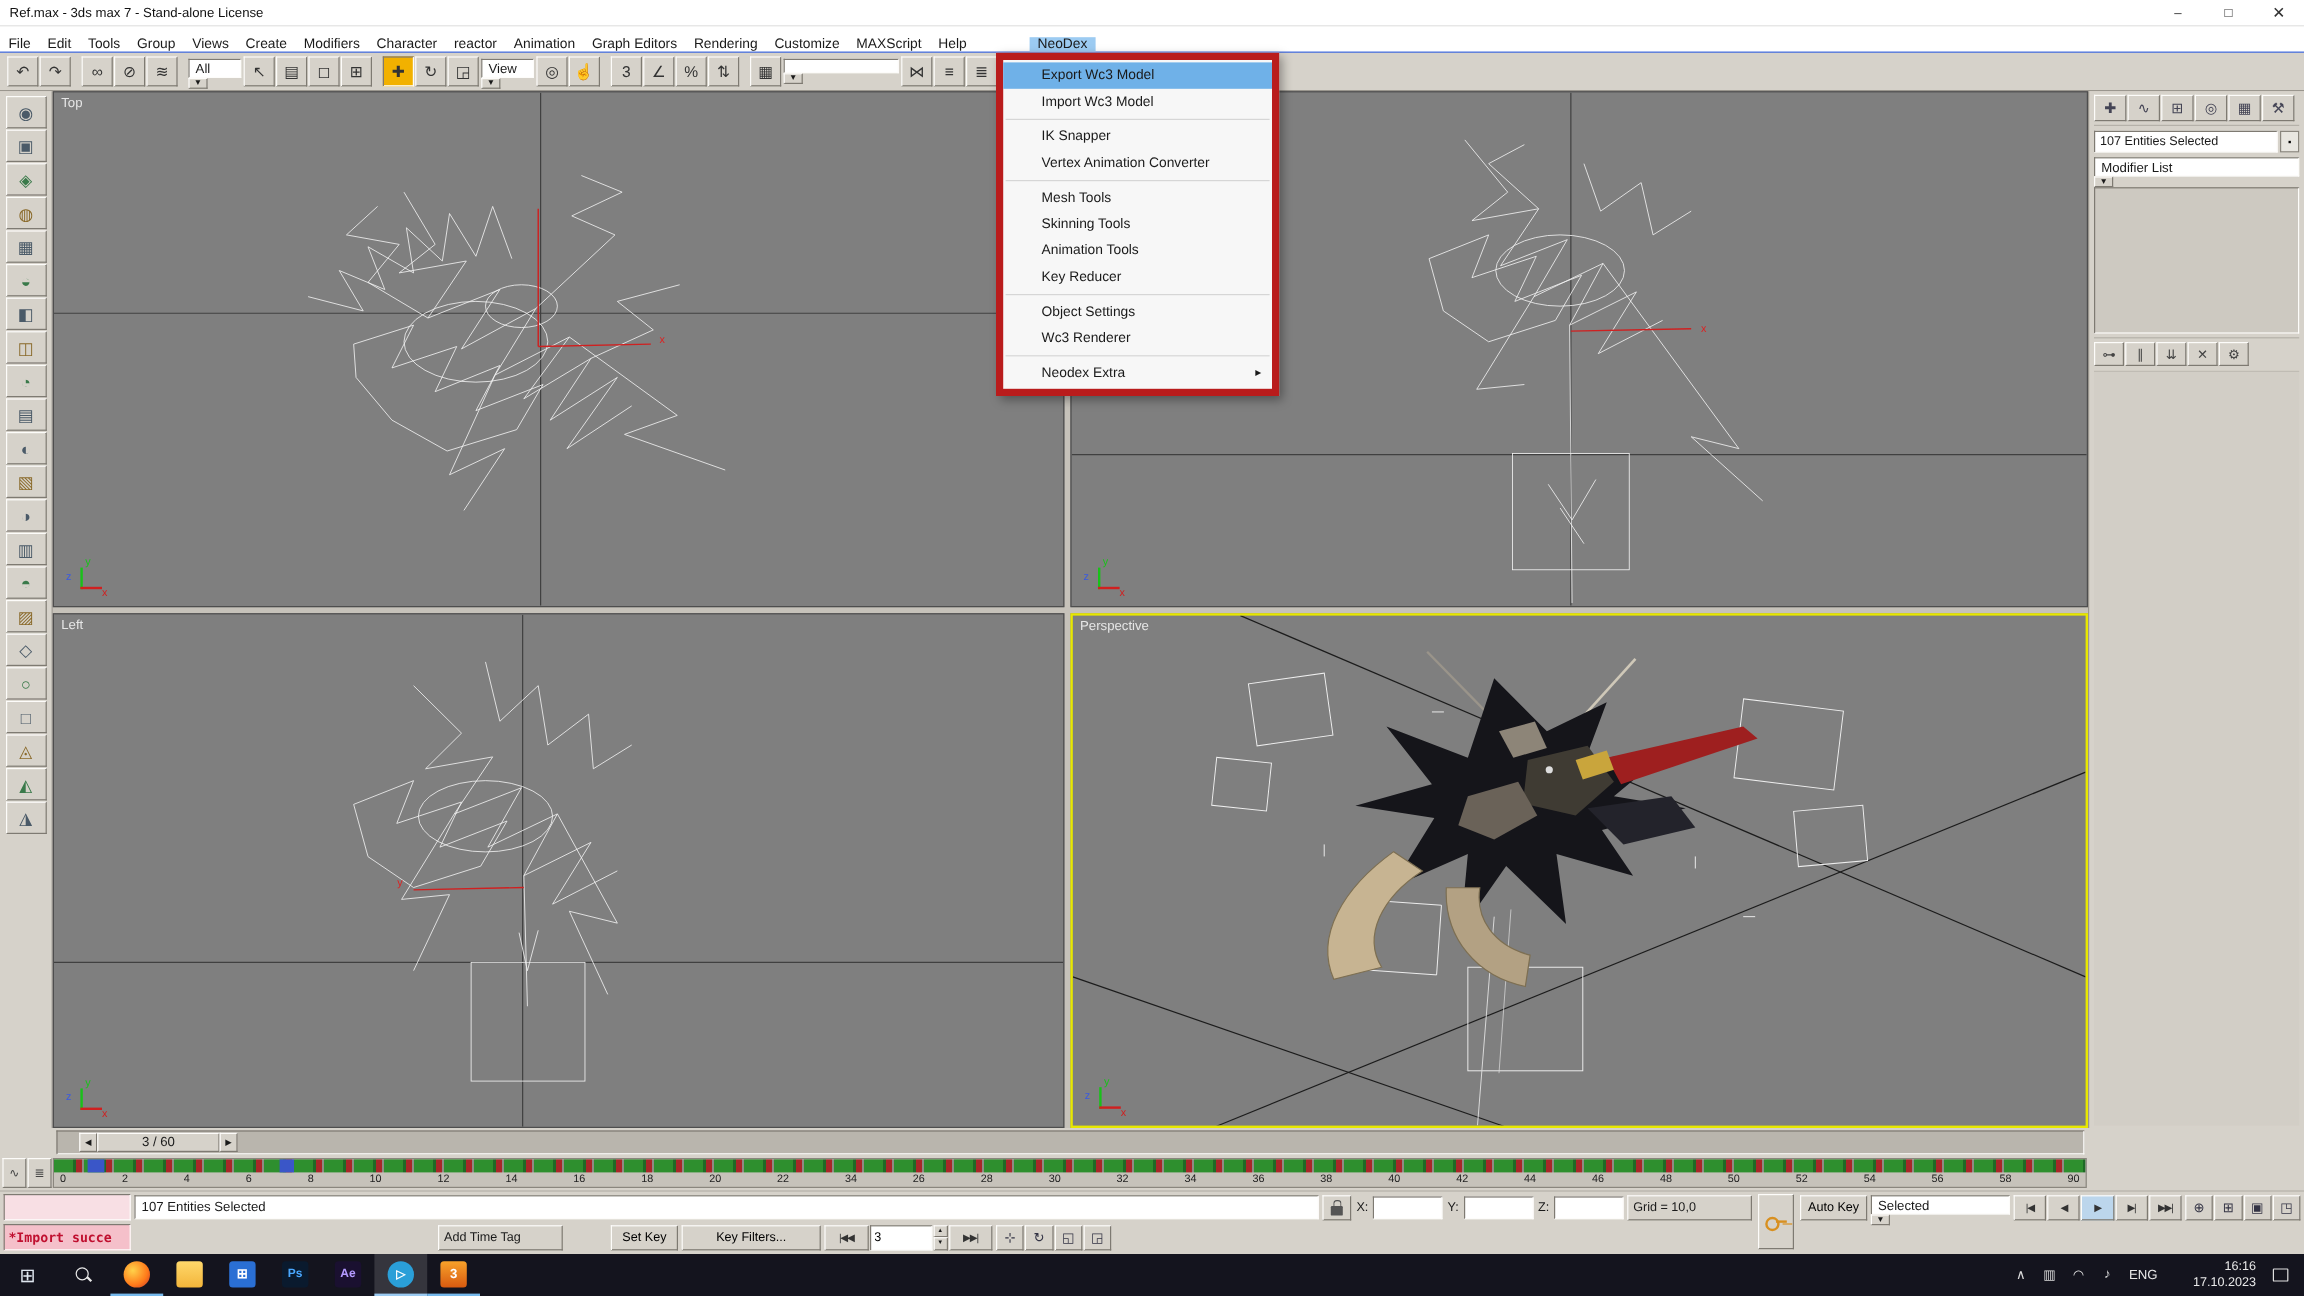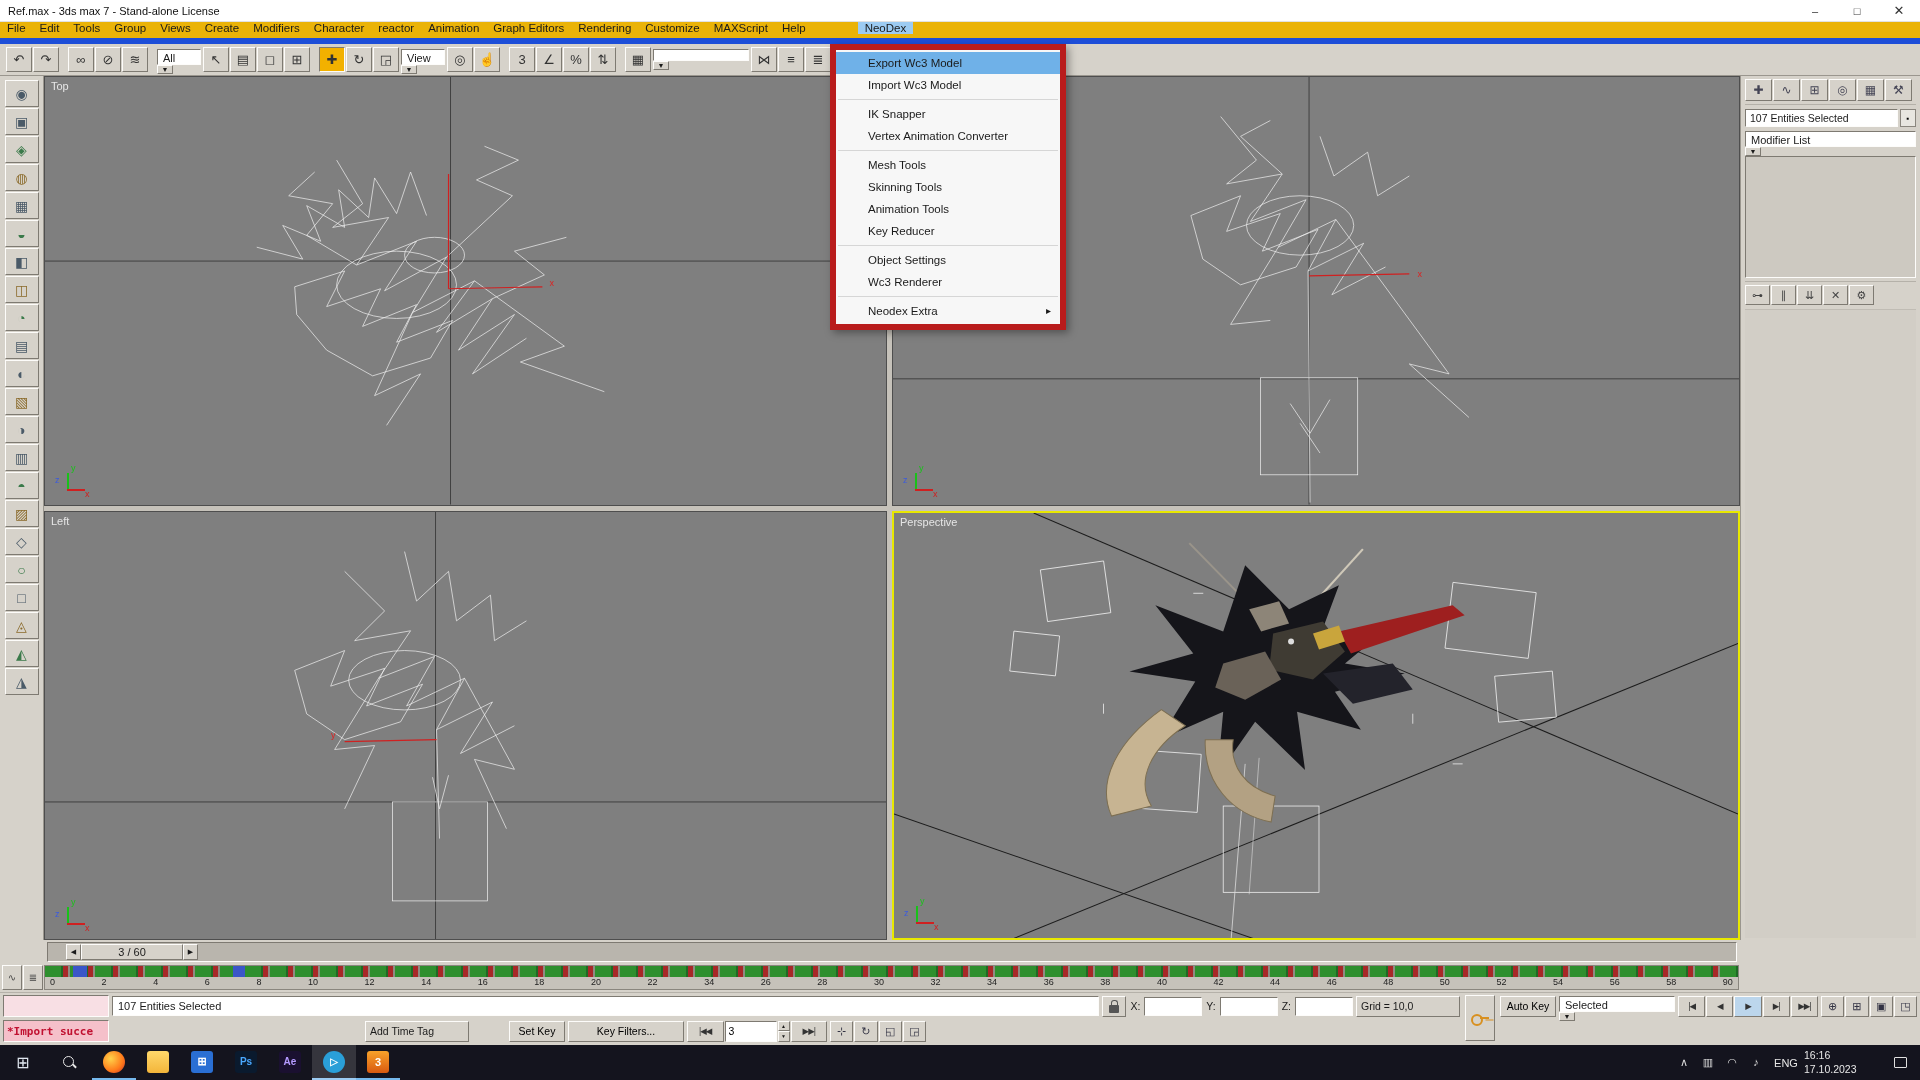--- a/index.html
+++ b/index.html
@@ -6,21 +6,21 @@
   html,body { width:1920px; height:1080px; overflow:hidden; font-family:"Liberation Sans", sans-serif; font-size:11px; color:#1a1a1a; }
   #root { width:1920px; height:1080px; display:flex; flex-direction:column; background:#d6d2ca; position:relative; }
 
   
   .titlebar { height:22px; background:#ffffff; display:flex; align-items:center; border-bottom:1px solid #e2e2e2; flex:0 0 auto; }
   .titlebar .title { padding-left:8px; font-size:11px; color:#111; flex:1; }
   .capbtn { width:42px; height:22px; display:flex; align-items:center; justify-content:center; font-size:11px; color:#333; }
   .capbtn.close { font-size:13px; }
 
   
-  .menubar { height:22px; background:#eab308; display:flex; align-items:flex-start; border-bottom:6px solid #1d4ed8; flex:0 0 auto; }
+  .menubar { height:22px; background:#ffffff; display:flex; align-items:flex-end; border-bottom:1px solid #1d4ed8; flex:0 0 auto; }
   .menubar .mitem { padding:0 7px; display:flex; align-items:center; font-size:11.5px; cursor:default; }
   .menubar .mitem.active { background:#9ccbf2;margin-left:45px; }
 
   
   .nx-menu { position:absolute; left:830px; top:44px; width:236px; background:#f7f7f7; border:6px solid #b91c1c; box-shadow:3px 3px 8px rgba(0,0,0,.35); padding:2px 0; z-index:90; }
   .nx-item { height:22px; line-height:22px; padding:0 22px 0 32px; font-size:11.5px; position:relative; white-space:nowrap; }
   .nx-item.highlighted { background:#6fb1e8; }
   .nx-item.separator { height:1px; padding:0; margin:3px 2px; background:#d6d6d6; overflow:hidden; }
   .nx-sub { display:none; position:absolute; right:9px; top:0; font-size:10px; }
   .nx-item.submenu .nx-sub { display:block; }
@@ -130,21 +130,21 @@
   .appic.firefox { border-radius:50%; background:radial-gradient(circle at 35% 35%, #ffd24a, #ff7a1a 60%, #c2302a); }
   .appic.folder { background:linear-gradient(#ffd86b,#f3b53a); }
   .appic.calc { background:#2a6fd4; }
   .appic.ps { background:#0a1a2e; color:#4aa8ff; font-size:10px; }
   .appic.ae { background:#1a1030; color:#b49aff; font-size:10px; }
   .appic.tg { border-radius:50%; background:#2a9fd8; font-size:10px; }
   .appic.max { background:linear-gradient(#f8a22a,#d85a10); }
   .tb-right { margin-left:auto; display:flex; align-items:center; }
   .trayic { width:24px; text-align:center; font-size:11px; color:#dcdcdc; }
   .tb-lang { width:36px; text-align:center; font-size:11px; }
-  .tb-clock { width:76px; text-align:left; font-size:10.5px; line-height:1.25; }
+  .tb-clock { width:76px; text-align:right; font-size:10.5px; line-height:1.25; }
   .tb-notif { width:40px; display:flex; align-items:center; justify-content:center; }
   .notifi { width:13px; height:11px; border:1.5px solid #e0e0e0; border-radius:1px; }
   .gz { position:absolute; font-size:9px; color:#d22; z-index:4; }
 </style>
 </head>
 <body>
 
 <div id="root">
 
   <div class="titlebar">

